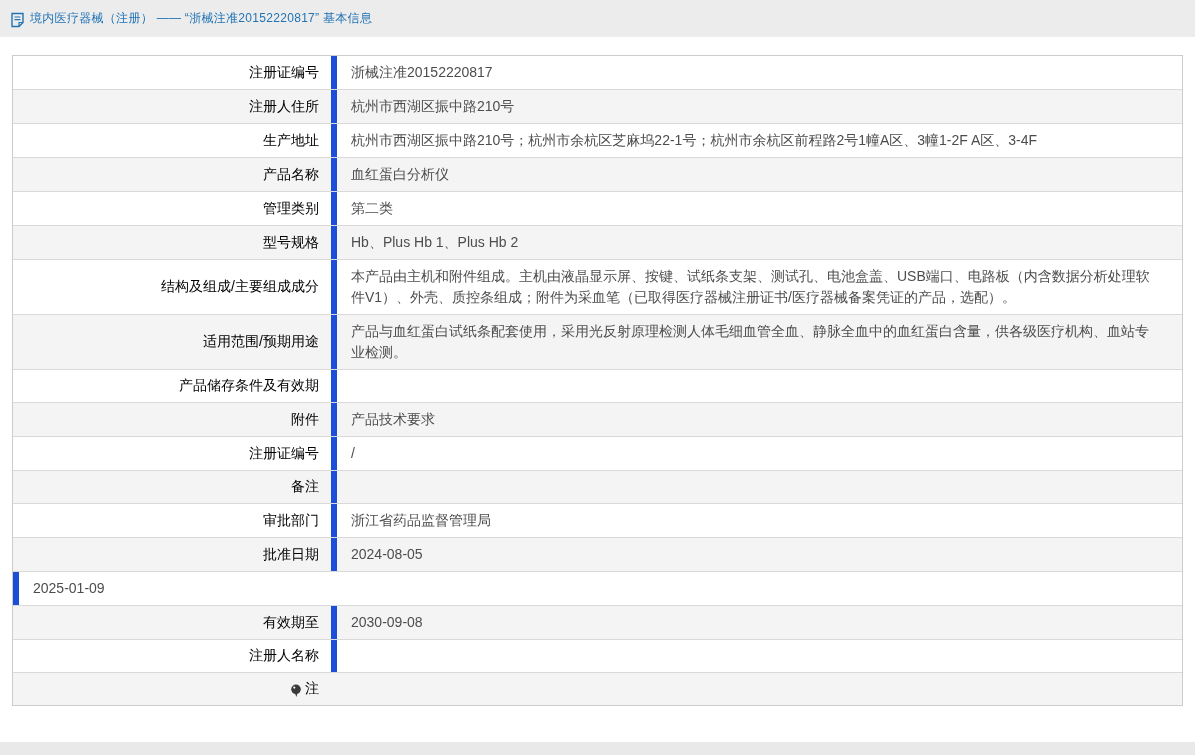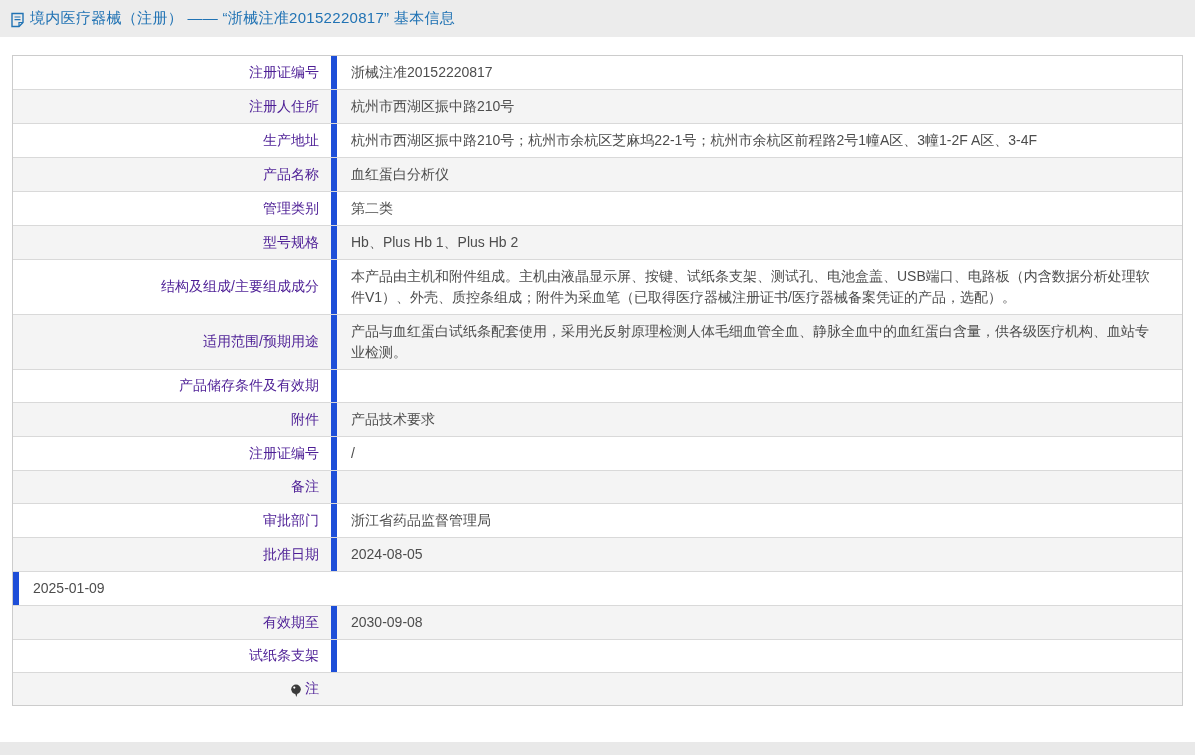--- a/index.html
+++ b/index.html
@@ -11,32 +11,32 @@
     overflow:hidden;
   }
   .header-bar {
     flex:0 0 auto;
     height:37px;
     background:#ececec;
     display:flex; align-items:center;
     padding:0 10px;
   }
   .doc-icon { display:inline-flex; margin-right:5px; position:relative; top:1px; }
-  .page-title { color:#2173b4; font-size:15px; letter-spacing:0.3px; }
+  .page-title { color:#2173b4; font-size:12px; letter-spacing:0.3px; }
   .main { flex:1 1 auto; background:#ffffff; padding:18px 12px 0 12px; }
   .info-table { border:1px solid #cccccc; background:#ffffff; }
   .row { display:flex; min-height:33px; background:#ffffff; border-top:1px solid #d9d9d9; }
   .row:first-child { border-top:none; }
   .row:nth-child(even) { background:#f4f4f4; }
   .cell { font-size:14px; display:flex; align-items:center; }
   .label {
     flex:0 0 318px; width:318px;
     justify-content:flex-end; text-align:right;
     padding:5px 12px 5px 8px;
-    color:#4c1d95;
+    color:#000000;
   }
   .value {
     flex:1 1 auto;
     border-left:6px solid #1d4ed8;
     padding:6px 20px 6px 14px;
     color:#4d4d4d;
     line-height:21px;
   }
   .note-icon { display:inline-flex; margin-right:3px; position:relative; top:2px; }
   a.detail-link { color:#4393e1; text-decoration:none; cursor:pointer; }
@@ -116,21 +116,21 @@
       <div class="cell value">2024-08-05</div>
     </div>
     <div class="row">
       <div class="cell value">2025-01-09</div>
     </div>
     <div class="row">
       <div class="cell label">有效期至</div>
       <div class="cell value">2030-09-08</div>
     </div>
     <div class="row">
-      <div class="cell label">试纸条支架</div>
+      <div class="cell label">注册人名称</div>
       <div class="cell value"></div>
     </div>
     <div class="row">
       <div class="cell label">
         <span class="note-icon">
           <svg width="12" height="14" viewBox="0 0 12 14">
             <circle cx="6" cy="5.3" r="4.8" fill="#3a3a3a"></circle>
             <circle cx="4.3" cy="3.6" r="1.1" fill="#ffffff"></circle>
             <path d="M5.1 9.6 L6.4 13 L7.4 9.6 Z" fill="#3a3a3a"></path>
           </svg>

